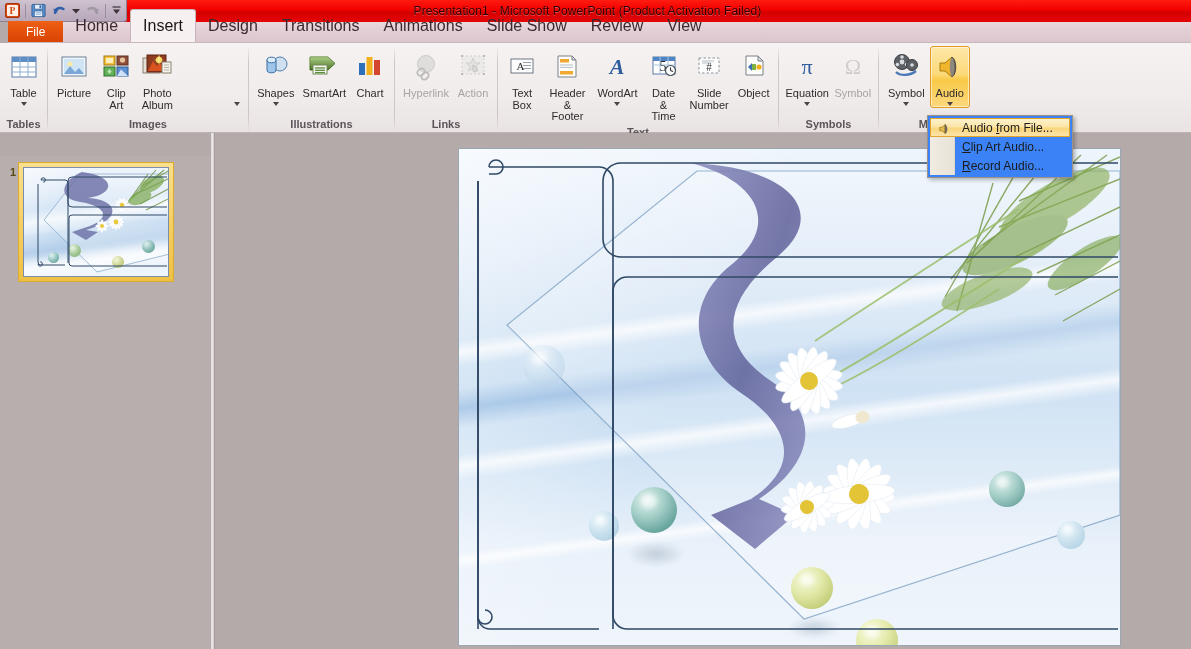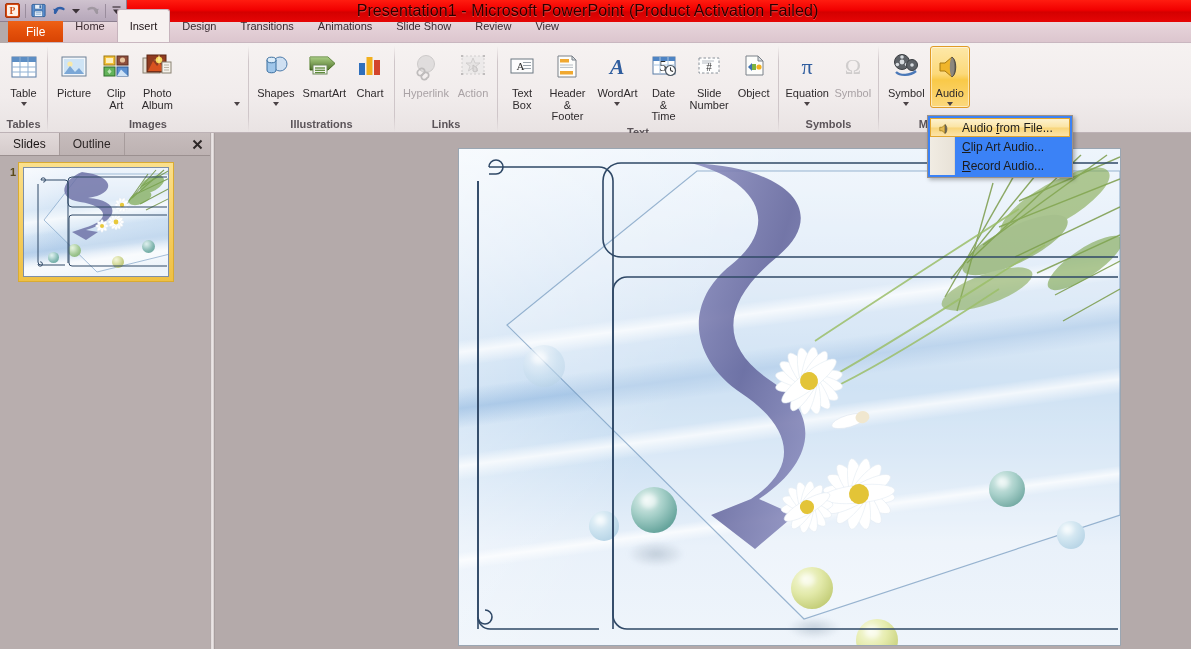--- a/index.html
+++ b/index.html
@@ -26,35 +26,35 @@
     border-radius: 0 0 3px 0;
   }
   .qat-btn {
     width: 19px; height: 18px; display: flex; align-items: center; justify-content: center;
     border-radius: 2px;
   }
   .qat-sep { width: 1px; height: 14px; background: #9a8d9d; margin: 0 1px; }
   .title-text {
     position: absolute; left: 0; right: 16px; top: 0; height: 22px;
     display: flex; align-items: center; justify-content: center;
-    font-size: 16px; color: #2c0000; letter-spacing: .1px;
+    font-size: 12px; color: #2c0000; letter-spacing: .1px;
     text-shadow: 0 1px 0 rgba(255,160,150,.45);
     pointer-events: none;
   }
 
   
   .tabstrip {
     position: absolute; left: 8px; top: 22px; width: 1191px; height: 21px;
     background: linear-gradient(to bottom, #e9d9de 0%, #e3cfd6 40%, #dcc6ce 100%);
     display: flex; align-items: flex-end;
     border-bottom: 1px solid #c9b7c0;
   }
   .tab {
     height: 21px; padding: 16px 12px; display: flex; align-items: center;
-    font-size: 11px; color: #3a2a30; white-space: nowrap;
+    font-size: 16px; color: #3a2a30; white-space: nowrap;
   }
   .tab.file {
     background: linear-gradient(to bottom, #ee6116 0%, #e4500a 50%, #d84404 100%);
     color: #fff; padding: 0 18px; font-size: 12px;
   }
   .tab.active {
     background: #f6f1f0;
     border-left: 1px solid #c7b4bd; border-right: 1px solid #c7b4bd;
     border-top: 1px solid #c7b4bd;
     border-radius: 3px 3px 0 0;
@@ -566,31 +566,20 @@
           </div>
           <div class="lbl">Audio</div>
           <div class="caret"></div>
         </div>
       </div>
       <div class="grp-label">Me</div>
     </div>
   </div>
 
   <div class="leftpanel">
-    <div class="panel-tabs">
-      <div class="ptab sel">Slides</div>
-      <div class="ptab">Outline</div>
-      <div class="ptab-fill"></div>
-      <div class="pclose">
-        <svg width="11" height="11" viewBox="0 0 11 11">
-          <line x1="1.5" y1="1.5" x2="9.5" y2="9.5" stroke="#2d2727" stroke-width="1.9"></line>
-          <line x1="9.5" y1="1.5" x2="1.5" y2="9.5" stroke="#2d2727" stroke-width="1.9"></line>
-        </svg>
-      </div>
-    </div>
 
     <div class="thumb-wrap">
       <div class="thumb-num">1</div>
       <div class="thumb-sel">
         <div class="thumb">
           <div class="sl-bg"></div>
           <div class="sl-band" style="top:34px"></div>
           <div class="sl-band2" style="top:56px"></div>
           <div class="sl-band" style="top:80px"></div>
 

